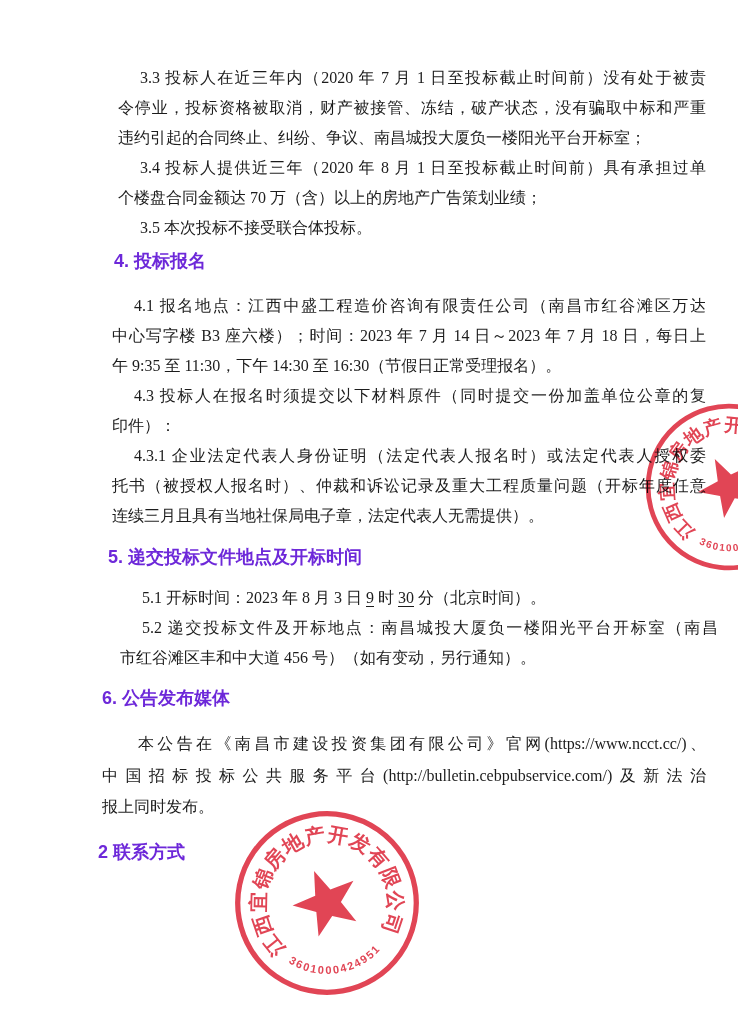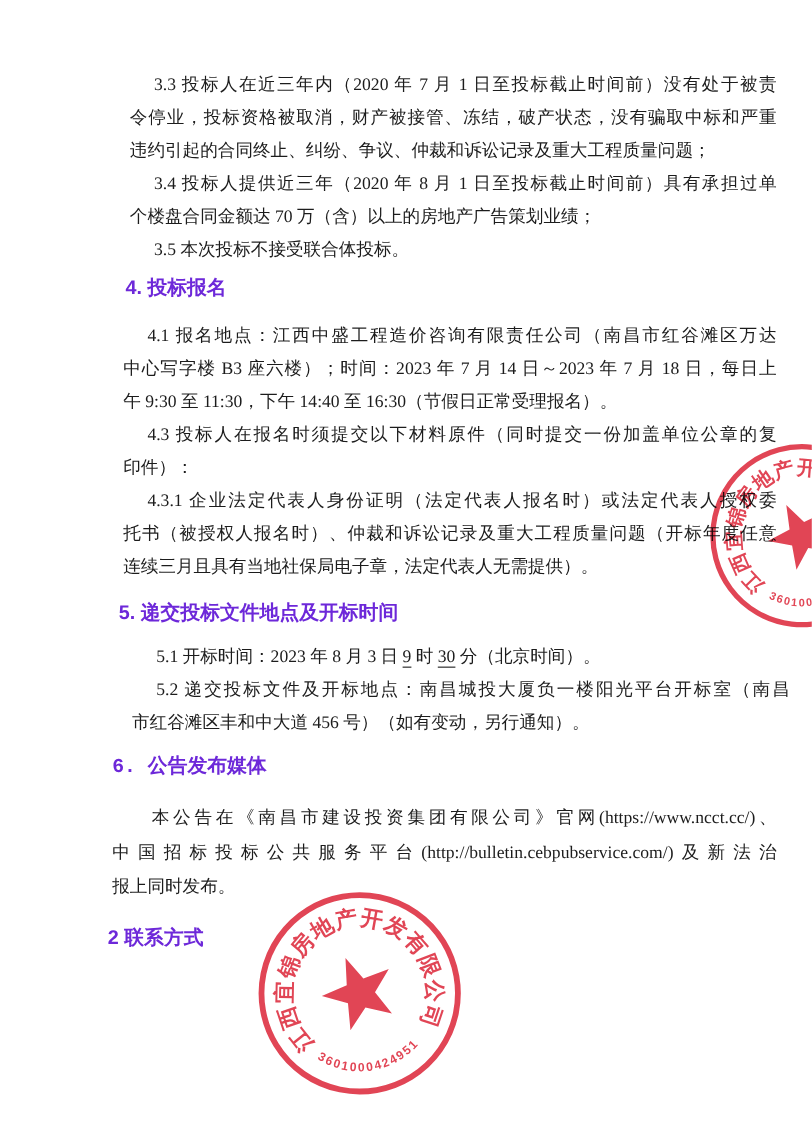--- a/index.html
+++ b/index.html
@@ -22,21 +22,21 @@
     position:absolute;
     font-family:"Liberation Sans","DejaVu Sans",sans-serif;
     font-weight:700;font-size:18px;line-height:24px;color:#6d28d9;
     white-space:nowrap;
   }
   .s3{left:86px;top:63px;width:588px;}
   .h4{left:82px;top:249px;}
   .s4{left:80px;top:291px;width:594px;}
   .h5{left:76px;top:545px;}
   .s5{left:88px;top:583px;width:598px;}
-  .h6{left:70px;top:686px;font-family:Liberation Mono, monospace;}
+  .h6{left:70px;top:686px;}
   .s6{left:70px;top:728px;width:604px;line-height:31.5px;}
   .h7{left:66px;top:840px;}
   .s7{left:66px;top:880px;width:608px;line-height:33px;}
   .u{border-bottom:1.6px solid #1c1c1c;}
   
   .stamp{position:absolute;mix-blend-mode:multiply;opacity:.88;}
   .stamp text{fill:currentColor;}
   .stamp .ring-text{
     font-family:"Liberation Sans","DejaVu Sans",sans-serif;
     font-size:21px;font-weight:700;letter-spacing:1px;
@@ -51,31 +51,31 @@
   .pen-mark{position:absolute;left:700px;top:30px;width:38px;height:70px;}
 </style>
 </head>
 <body>
 
 <div class="page">
 
   <div class="blk s3">
     <div class="line ind jf">3.3 投标人在近三年内（2020 年 7 月 1 日至投标截止时间前）没有处于被责</div>
     <div class="line jf">令停业，投标资格被取消，财产被接管、冻结，破产状态，没有骗取中标和严重</div>
-    <div class="line">违约引起的合同终止、纠纷、争议、仲裁和诉讼记录及重大工程质量问题；</div>
+    <div class="line">违约引起的合同终止、纠纷、争议、南昌城投大厦负一楼阳光平台开标室；</div>
     <div class="line ind jf">3.4 投标人提供近三年（2020 年 8 月 1 日至投标截止时间前）具有承担过单</div>
     <div class="line">个楼盘合同金额达 70 万（含）以上的房地产广告策划业绩；</div>
     <div class="line ind">3.5 本次投标不接受联合体投标。</div>
   </div>
 
   <div class="heading h4">4. 投标报名</div>
   <div class="blk s4">
     <div class="line ind jf">4.1 报名地点：江西中盛工程造价咨询有限责任公司（南昌市红谷滩区万达</div>
     <div class="line jf">中心写字楼 B3 座六楼）；时间：2023 年 7 月 14 日～2023 年 7 月 18 日，每日上</div>
-    <div class="line">午 9:30 至 11:30，下午 14:40 至 16:30（节假日正常受理报名）。</div>
+    <div class="line">午 9:35 至 11:30，下午 14:30 至 16:30（节假日正常受理报名）。</div>
     <div class="line ind jf">4.3 投标人在报名时须提交以下材料原件（同时提交一份加盖单位公章的复</div>
     <div class="line">印件）：</div>
     <div class="line ind jf">4.3.1 企业法定代表人身份证明（法定代表人报名时）或法定代表人授权委</div>
     <div class="line jf">托书（被授权人报名时）、仲裁和诉讼记录及重大工程质量问题（开标年度任意</div>
     <div class="line">连续三月且具有当地社保局电子章，法定代表人无需提供）。</div>
   </div>
 
   <div class="heading h5">5. 递交投标文件地点及开标时间</div>
   <div class="blk s5">
     <div class="line ind"><span>5.1 开标时间：2023 年 8 月 3 日 </span><span class="u">9</span><span> 时 </span><span class="u">30</span><span> 分（北京时间）。</span></div>

